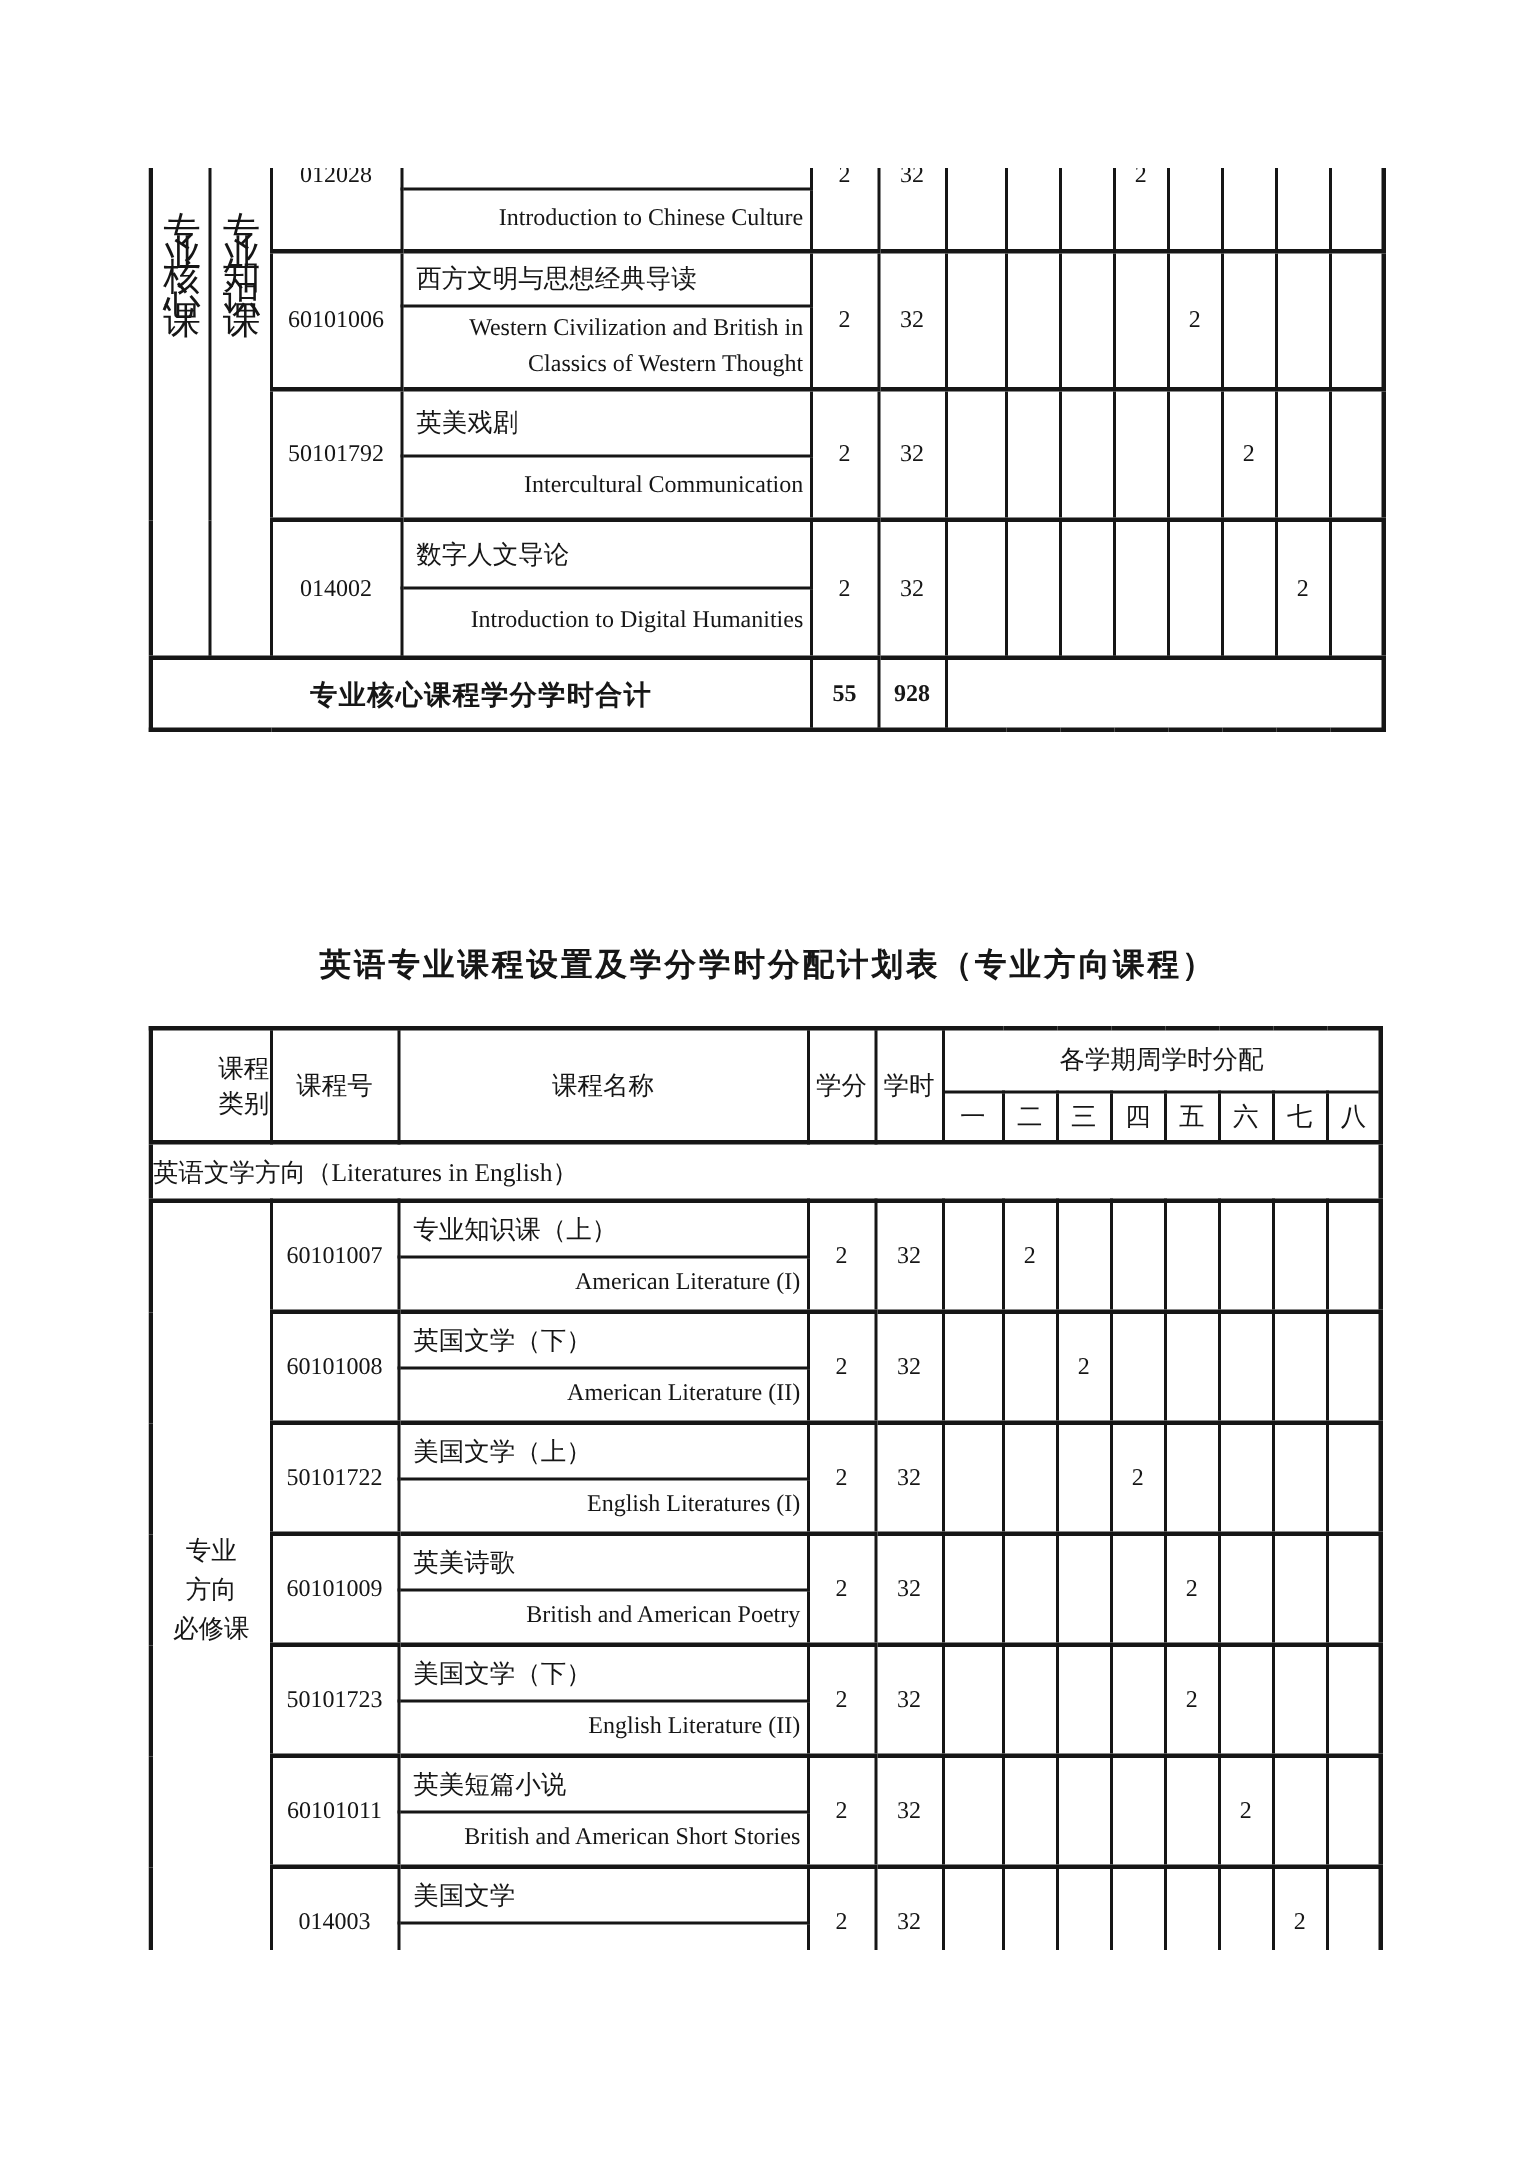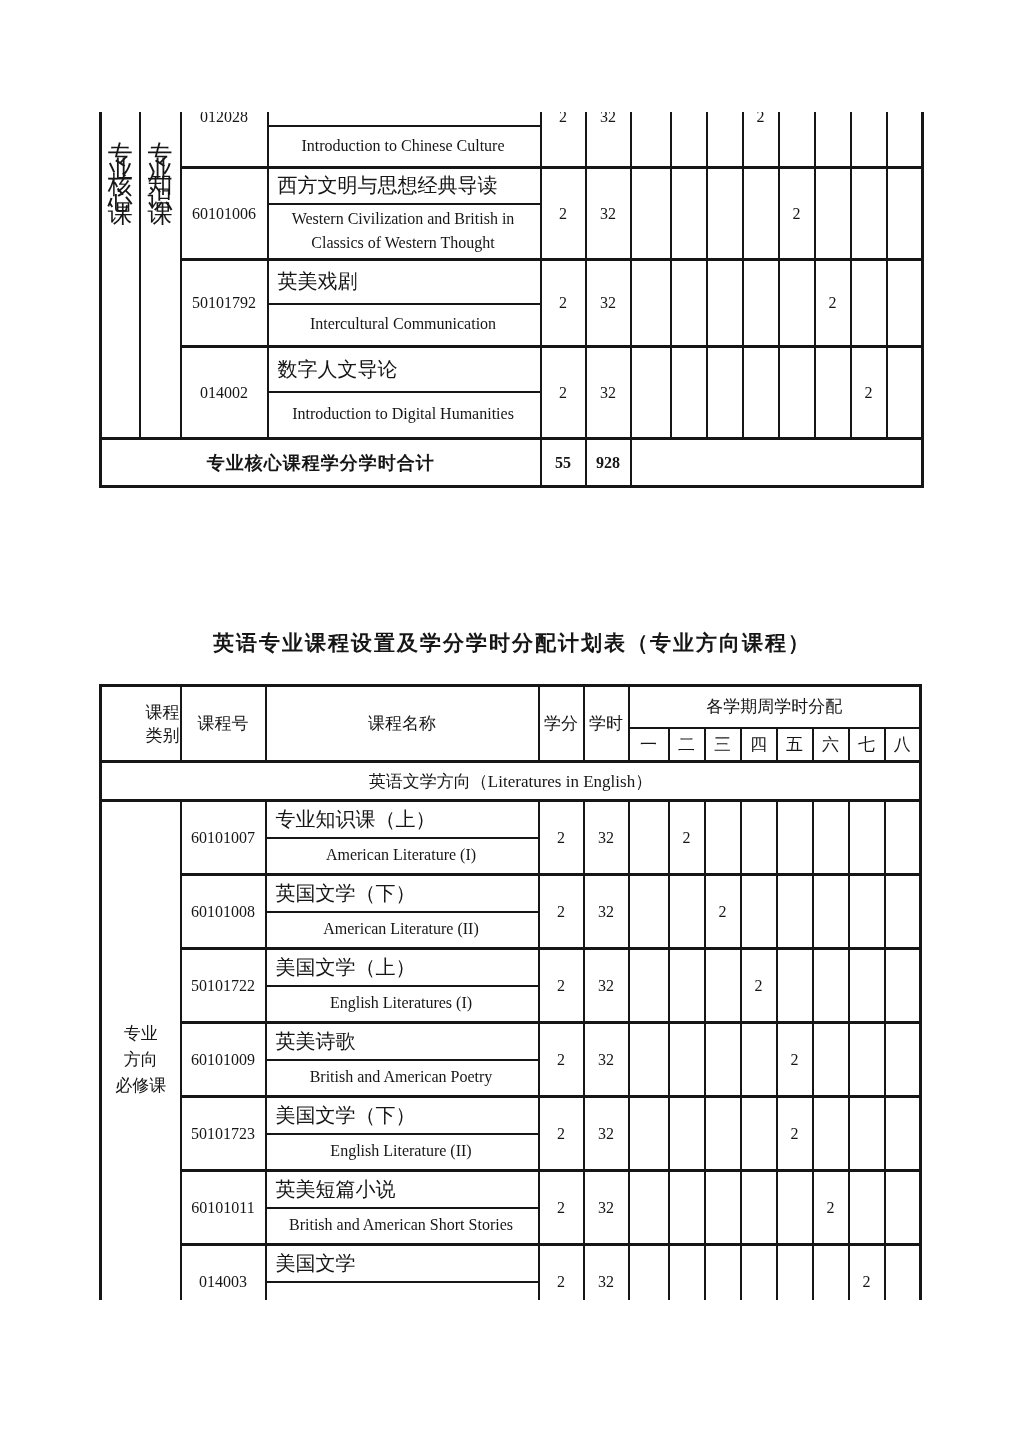--- a/index.html
+++ b/index.html
@@ -18,24 +18,24 @@
   
   .t2-wrap { position:absolute; left:99px; top:684px; width:828px; height:616px; overflow:hidden; }
   .t2 { width:821px; border:3px solid #161616; }
 
   tr.rs td { border-top-width:3px; }          
   tr.total td { border-top-width:3px; }
   tr.hd2 td { border-bottom-width:3px; }      
   tr.sect td { border-top-width:3px; border-bottom-width:3px; }
 
   .code, .num { text-align:center; vertical-align:middle; font-size:16px; }
-  .cn  { font-size:20px; padding:2px 4px 2px 9px; text-align:left; vertical-align:middle; }
-  .en  { font-size:16px; padding:2px 4px 2px 2px; text-align:center; vertical-align:middle; line-height:1.55; }
+  .cn  { font-size:17px; padding:2px 4px 2px 9px; text-align:left; vertical-align:middle; }
+  .en  { font-size:16px; padding:2px 4px 2px 2px; text-align:right; vertical-align:middle; line-height:1.55; }
   .hcell { text-align:center; vertical-align:middle; font-size:17px; }
-  .scell { text-align:center; vertical-align:middle; font-size:17px; }
+  .scell { vertical-align:middle; font-size:17px; }
   .pre { white-space:pre-line;text-align:right; }
   .vcat { vertical-align:top; }
   .vtext {
     writing-mode:vertical-rl; text-orientation:upright;
     font-size:25px; letter-spacing:15px; line-height:1;
     margin:54px auto 0 auto;
   }
   .vcat2 { text-align:center; vertical-align:middle; font-size:17px; line-height:26px; }
   .tlabel { text-align:center; vertical-align:middle; font-weight:bold; font-size:18px; letter-spacing:1px; }
   .b { font-weight:bold;margin-left:48px; }

